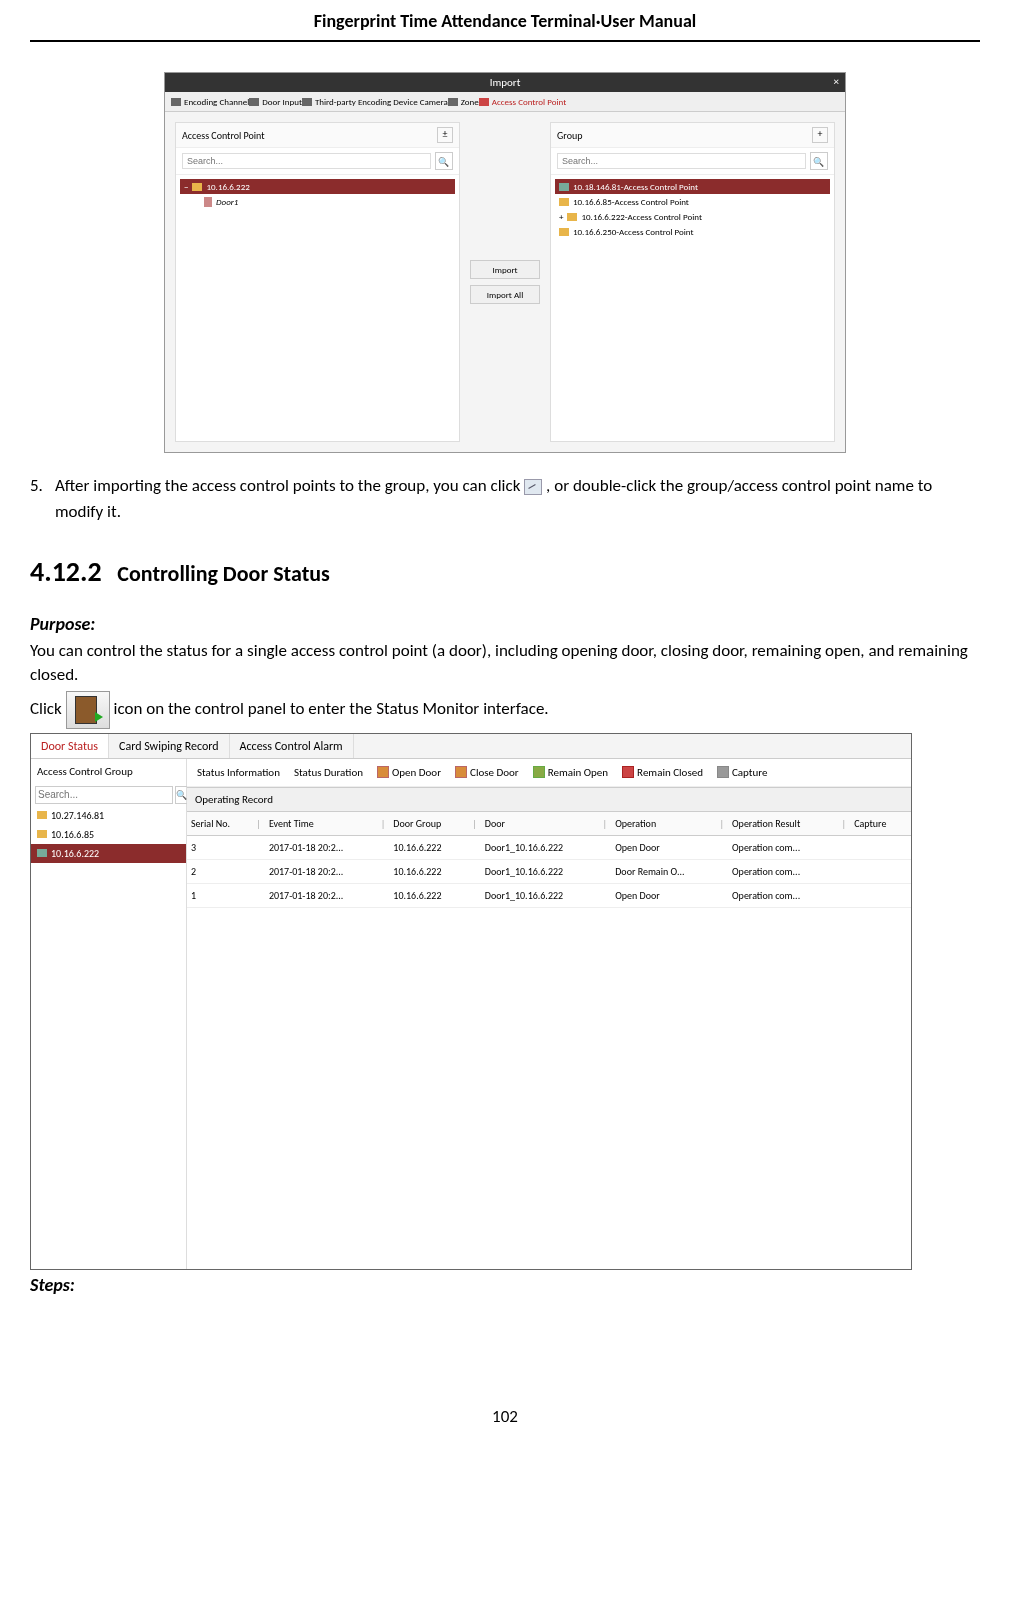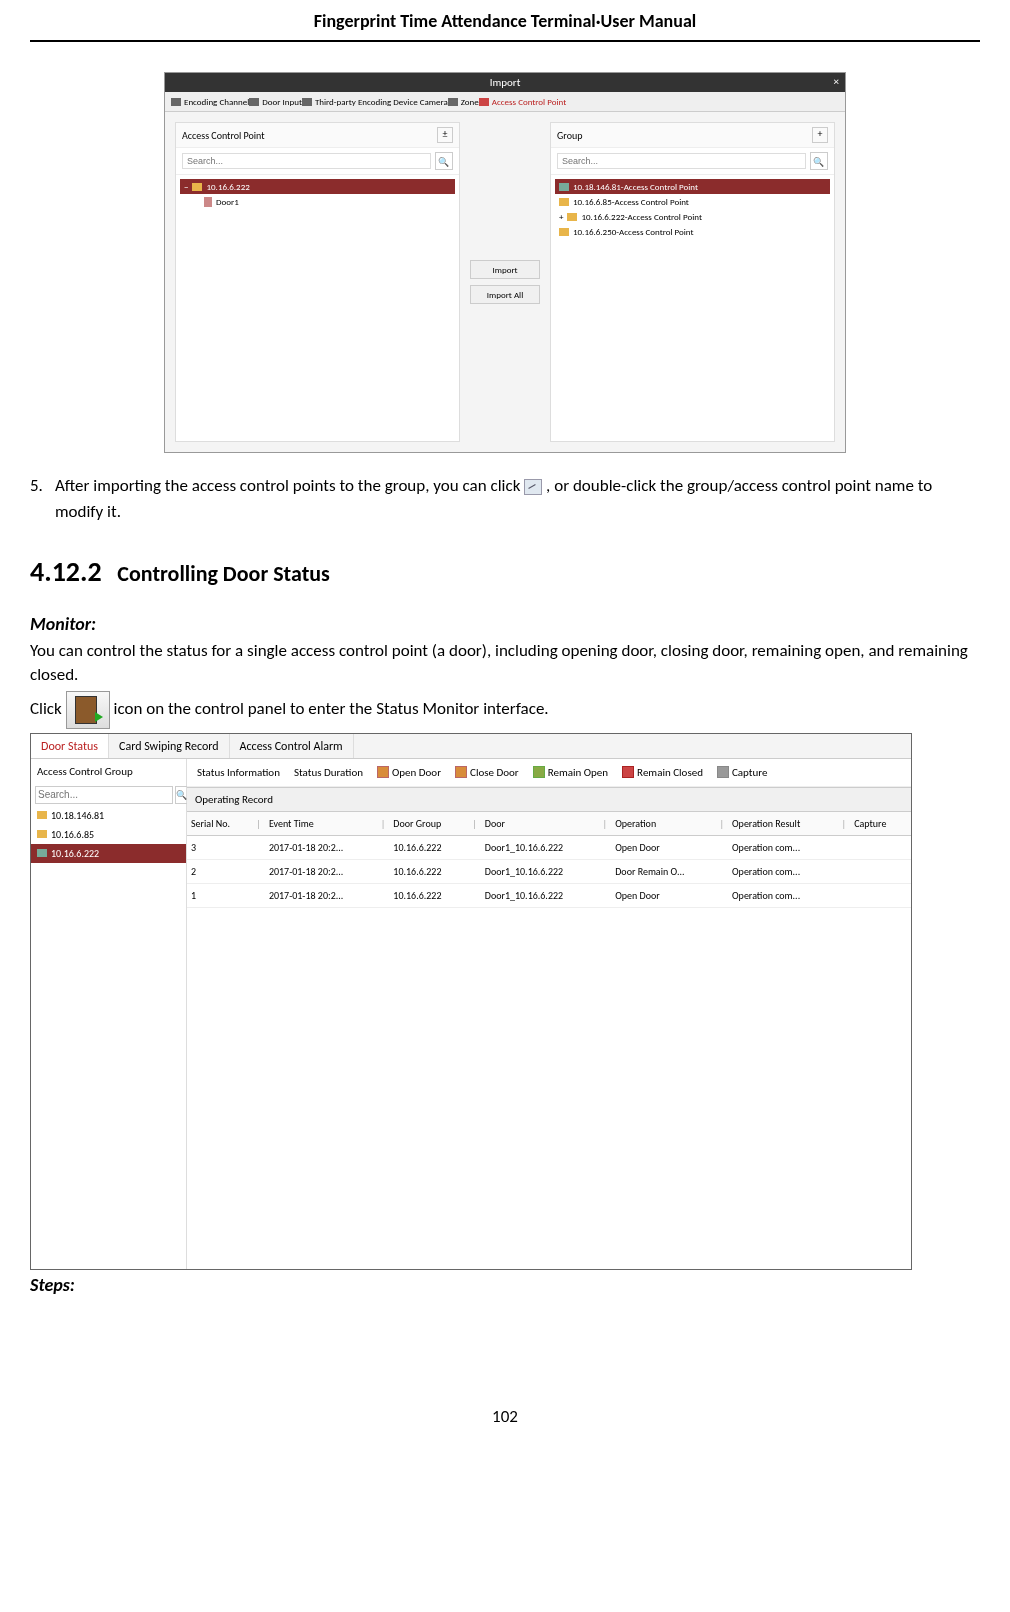--- a/index.html
+++ b/index.html
@@ -118,20 +118,21 @@
       display: flex;
       align-items: center;
       gap: 4px;
     }
     .tree-selected {
       background: #8b2c2c;
       color: #fff;
     }
     .tree-indent {
       padding-left: 24px;
+      font-style: italic;
     }
     .folder-icon {
       width: 10px;
       height: 8px;
       background: #e8b54a;
       display: inline-block;
     }
     .folder-icon-green { background: #7a9; }
     .door-icon {
       width: 8px;
@@ -512,21 +513,21 @@
       <span class="edit-icon"></span>
       <span>, or double-click the group/access control point name to modify it.</span>
     </span>
   </div>
 
   <div class="section-heading">
     <span class="section-num">4.12.2</span>
     <span class="section-title">Controlling Door Status</span>
   </div>
 
-  <div class="purpose">Monitor:</div>
+  <div class="purpose">Purpose:</div>
   <div class="para">You can control the status for a single access control point (a door), including opening door, closing door, remaining open, and remaining closed.</div>
 
   <div class="para">
     <span>Click </span>
     <span class="door-big-icon"></span>
     <span> icon on the control panel to enter the Status Monitor interface.</span>
   </div>
 
   <div class="screenshot-status">
     <div class="status-tabs">
@@ -537,21 +538,21 @@
     <div class="status-body">
       <div class="status-sidebar">
         <div class="sidebar-head">Access Control Group</div>
         <div class="sidebar-search">
           <input placeholder="Search..." style="">
           <span class="search-icon-box">🔍</span>
         </div>
         <div class="sidebar-tree">
           <div class="sb-item">
               <span class="folder-icon"></span>
-              <span>10.18.146.81</span>
+              <span>10.27.146.81</span>
             </div>
           <div class="sb-item">
               <span class="folder-icon"></span>
               <span>10.16.6.85</span>
             </div>
           <div class="sb-item sb-selected">
               <span class="folder-icon folder-icon-green"></span>
               <span>10.16.6.222</span>
             </div>
         </div>

